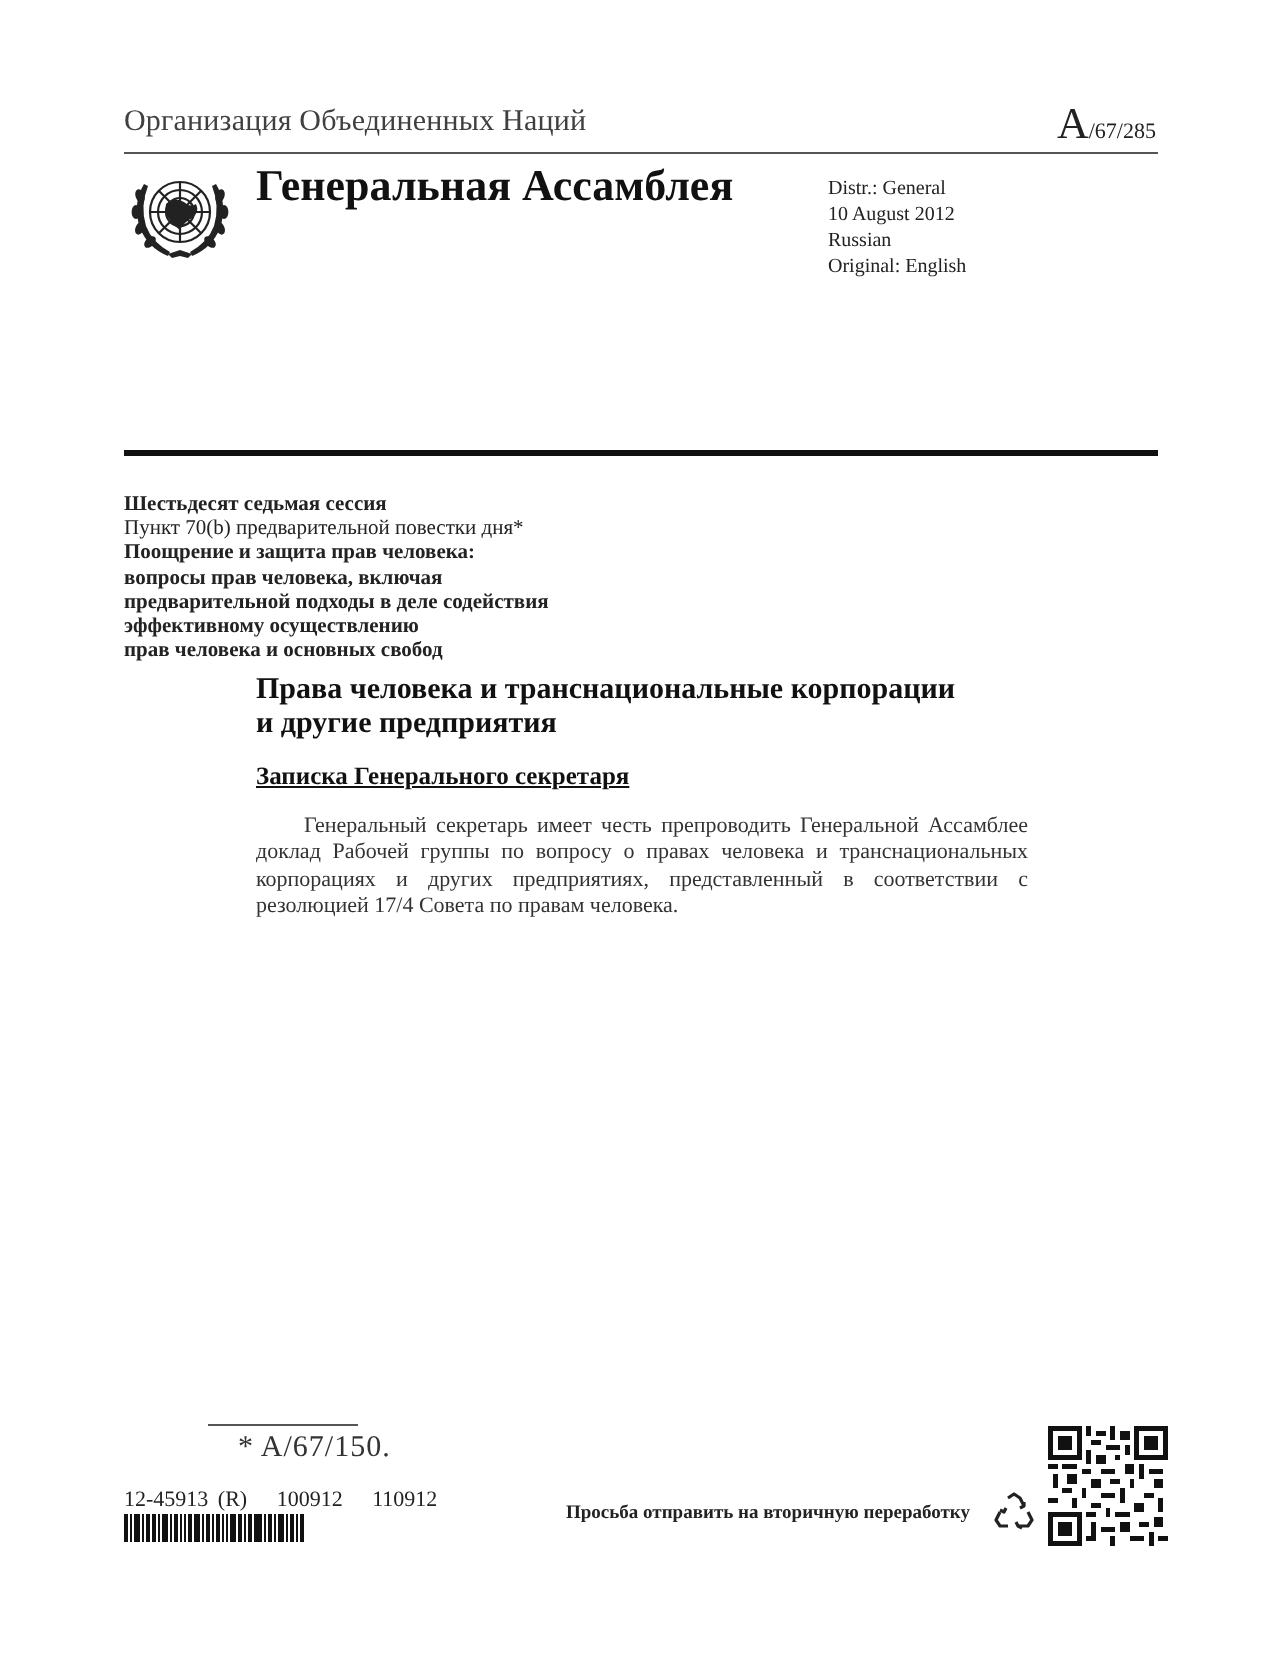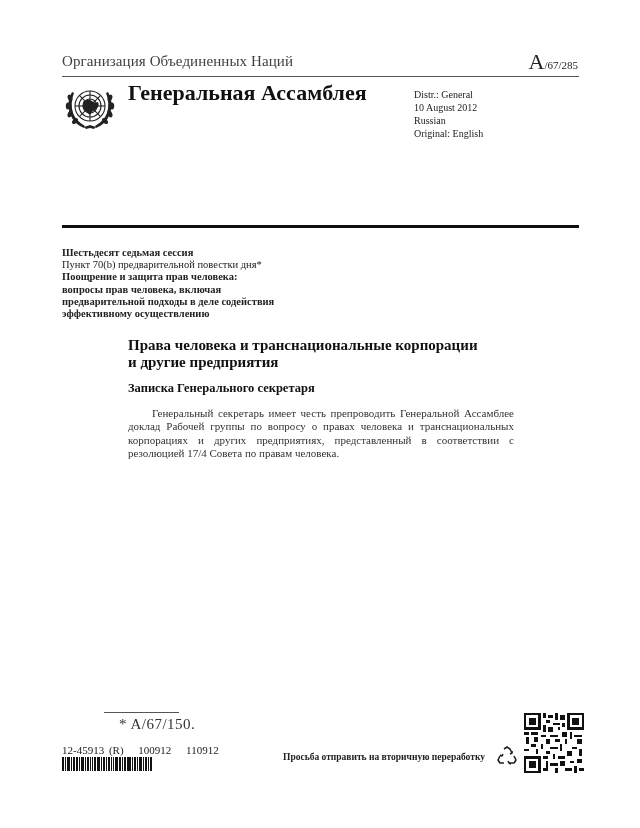--- a/index.html
+++ b/index.html
@@ -24,21 +24,21 @@
     .rule-heavy { left: 62px; top: 225px; width: 517px; height: 3px; background: #111; }
 
     
     .session { left: 62px; top: 235px; font-size: 10.5px; line-height: 12.2px; color: #222; margin-top: 12px; }
     .session div { white-space: nowrap; }
     .b { font-weight: bold; }
 
     
     .title { left: 128px; top: 337px; font-size: 15px; font-weight: bold; line-height: 17px; color: #111; }
     .title div { white-space: nowrap; }
-    .subtitle { left: 128px; top: 381px; font-size: 12.5px; font-weight: bold; white-space: nowrap; color: #111; }
+    .subtitle { left: 128px; top: 381px; font-size: 12.5px; font-weight: bold; white-space: nowrap; color: #111; text-decoration: underline; }
 
     .body-text { left: 128px; top: 407px; width: 386px; font-size: 11px; line-height: 13.3px; text-align: justify; color: #333; text-indent: 24px; }
 
     
     .fn-rule { left: 104px; top: 712px; width: 75px; height: 1px; background: #555; }
     .footnote { left: 119px; top: 716px; font-size: 15px; white-space: nowrap; color: #333; letter-spacing: 0.5px; }
 
     
     .docnum { left: 62px; top: 744px; font-size: 11px; white-space: nowrap; color: #222; word-spacing: 2px; }
     .docnum span { margin-right: 10px; }
@@ -98,20 +98,21 @@
 
 <div class="abs rule-heavy"></div>
 
 <div class="abs session">
   <div class="b">Шестьдесят седьмая сессия</div>
   <div>Пункт 70(b) предварительной повестки дня*</div>
   <div class="b">Поощрение и защита прав человека:</div>
   <div class="b">вопросы прав человека, включая</div>
   <div class="b">предварительной подходы в деле содействия</div>
   <div class="b">эффективному осуществлению</div>
+  <div class="b">прав человека и основных свобод</div>
 </div>
 
 <div class="abs title">
   <div>Права человека и транснациональные корпорации</div>
   <div>и другие предприятия</div>
 </div>
 <div class="abs subtitle">Записка Генерального секретаря</div>
 <div class="abs body-text">Генеральный секретарь имеет честь препроводить Генеральной Ассамблее доклад Рабочей группы по вопросу о правах человека и транснациональных корпорациях и других предприятиях, представленный в соответствии с резолюцией 17/4 Совета по правам человека.</div>
 
 <div class="abs fn-rule"></div>

